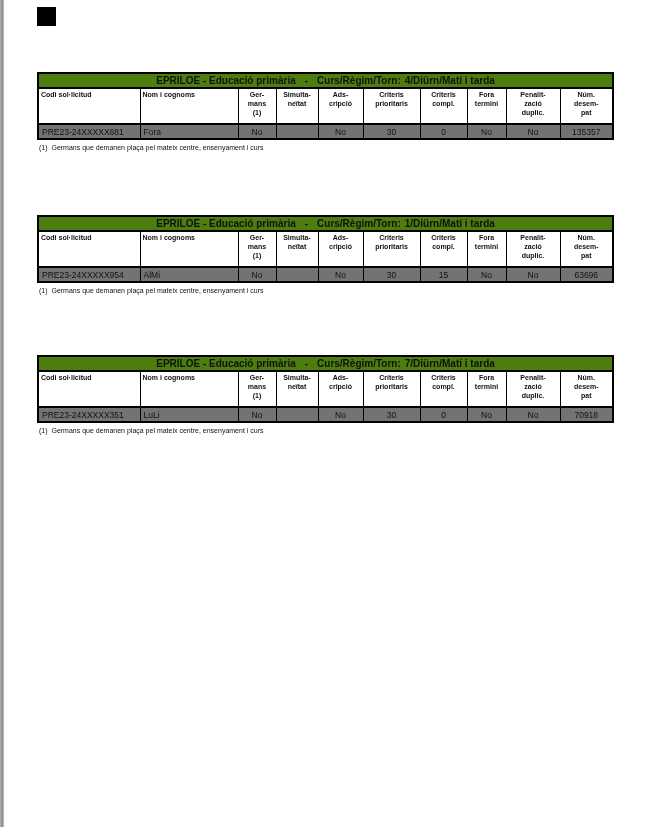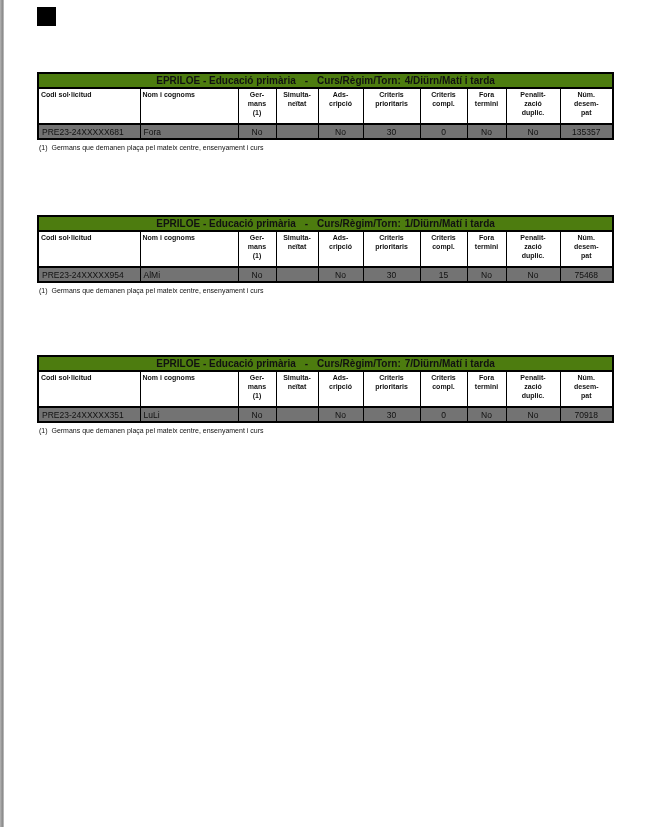--- a/index.html
+++ b/index.html
@@ -206,21 +206,21 @@
       <tr>
         <td class="left">PRE23-24XXXXX954</td>
         <td class="left">AlMi</td>
         <td>No</td>
         <td></td>
         <td>No</td>
         <td>30</td>
         <td>15</td>
         <td>No</td>
         <td>No</td>
-        <td>75468</td>
+        <td>63696</td>
       </tr>
     </tbody>
   </table>
   <div class="footnote">(1)  Germans que demanen plaça pel mateix centre, ensenyament i curs</div>
 </section>
 
 <section class="table-block block-3">
   <table class="results">
     <colgroup>
       <col style="width:102px">

